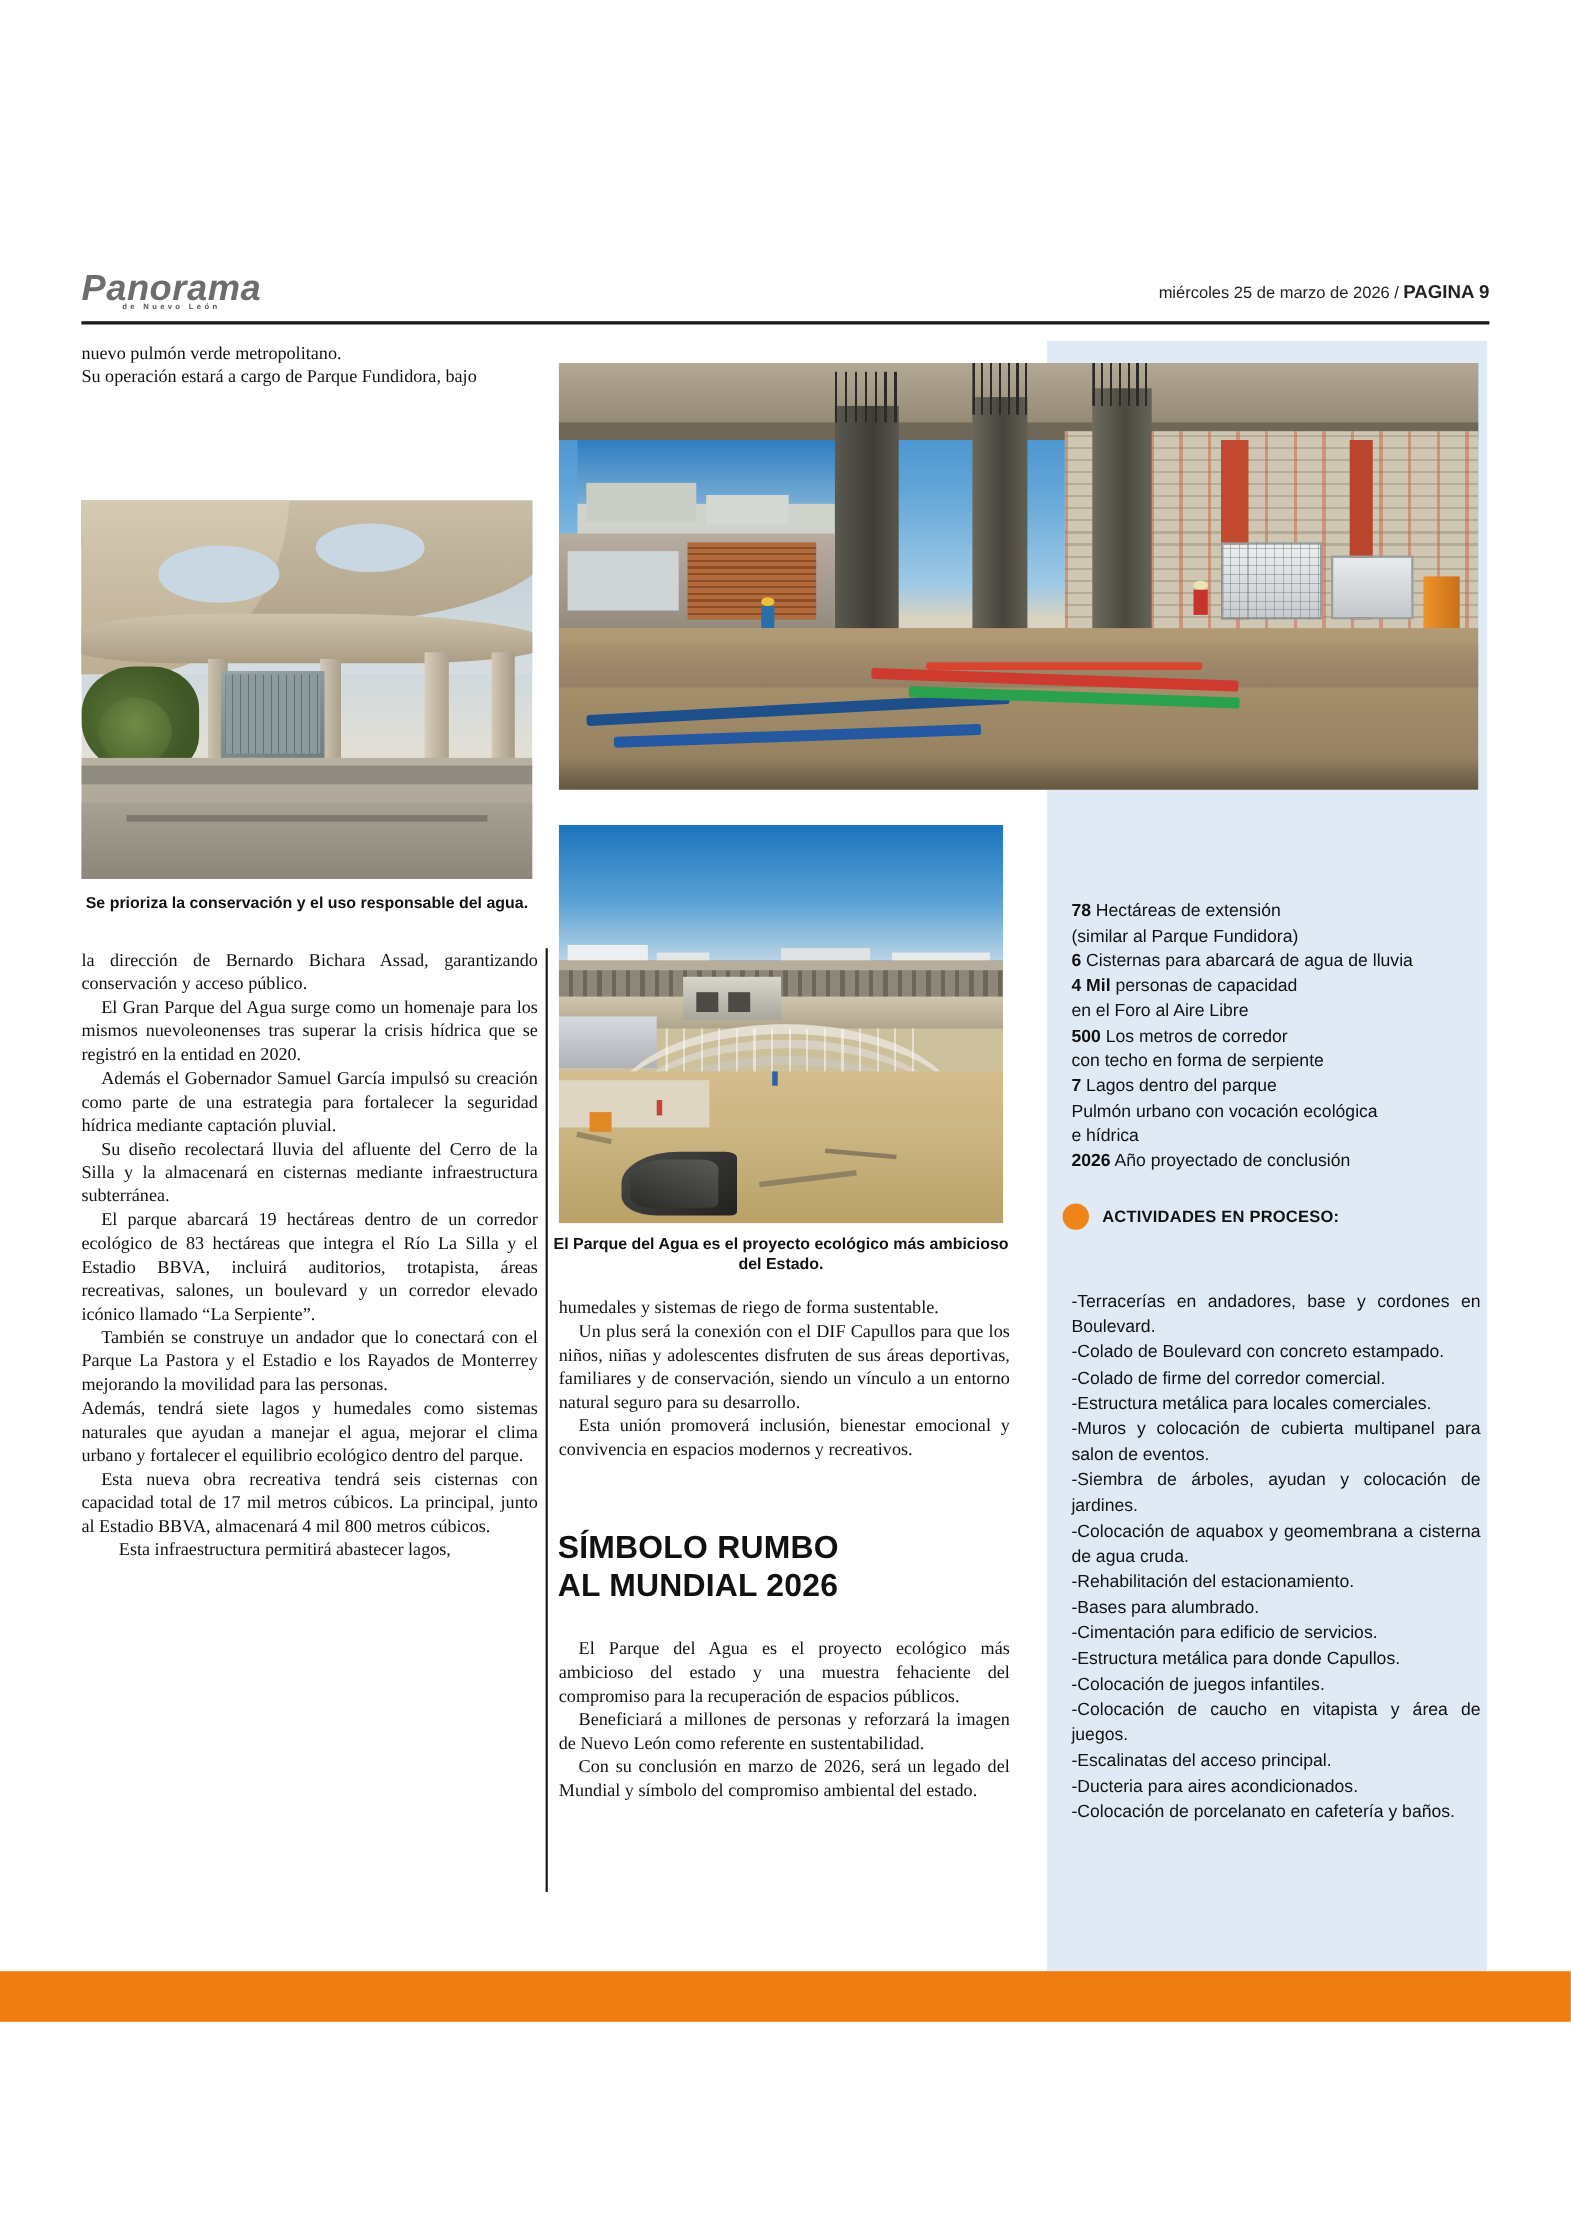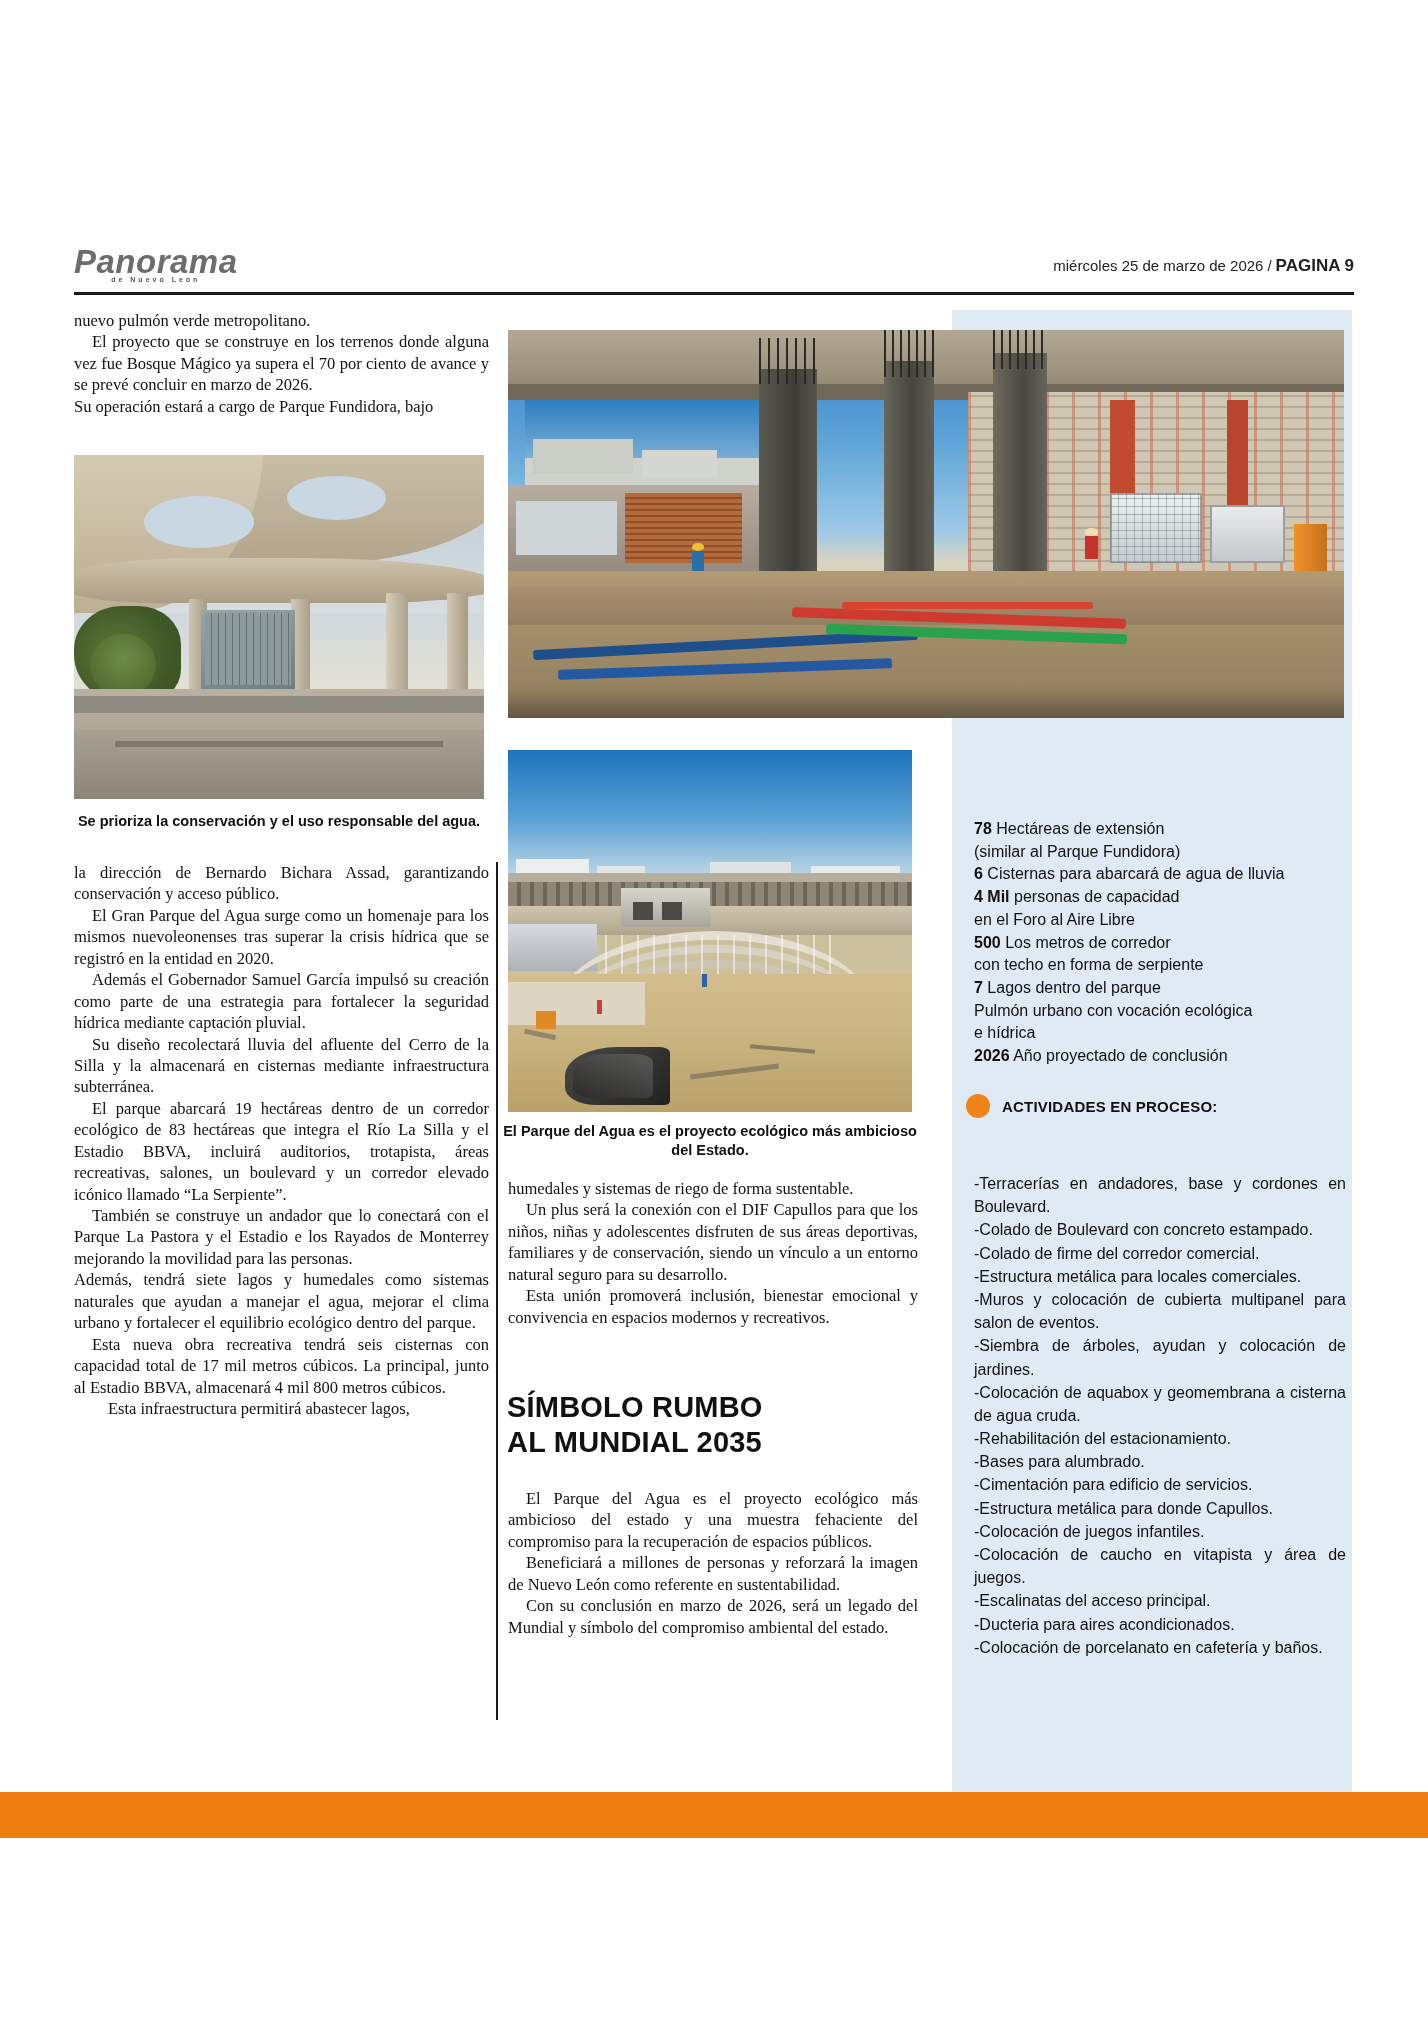--- a/index.html
+++ b/index.html
@@ -161,21 +161,20 @@
       <div class="logo-sub">de Nuevo León</div>
     </div>
     <div id="header-right">
       <span>miércoles 25 de marzo de 2026</span><span class="sep">/</span><span class="pagina">PAGINA 9</span>
     </div>
   </div>
   <div id="rule"></div>
 
   <div id="col1" class="col">
     <p class="noind">nuevo pulmón verde metropolitano.</p>
-    <p>El proyecto que se construye en los terrenos donde alguna vez fue Bosque Mágico ya supera el 70 por ciento de avance y se prevé concluir en marzo de 2026.</p>
     <p class="noind">Su operación estará a cargo de Parque Fundidora, bajo</p>
   </div>
 
   <div class="photo" id="photo-left">
     <div class="sky-a"></div>
 
     <div class="blk" style="left:0;top:0;width:100%;height:46%;background:linear-gradient(#b9c9d4,#d7dde0);"></div>
 
     <div class="blk" style="left:-4%;top:-2%;width:110%;height:34%;background:linear-gradient(#cbbfa8,#b3a58c);border-bottom-left-radius:55% 90%;border-bottom-right-radius:45% 70%;"></div>
     <div class="blk" style="left:-2%;top:-2%;width:48%;height:48%;background:linear-gradient(#d6cbb4,#bdae94);border-bottom-right-radius:70% 100%;"></div>
@@ -318,21 +317,21 @@
   <div class="cap" id="cap-mid">El Parque del Agua es el proyecto ecológico más ambicioso del Estado.</div>
 
   <div id="col2" class="col">
     <p class="noind">humedales y sistemas de riego de forma sustentable.</p>
     <p>Un plus será la conexión con el DIF Capullos para que los niños, niñas y adolescentes disfruten de sus áreas deportivas, familiares y de conservación, siendo un vínculo a un entorno natural seguro para su desarrollo.</p>
     <p>Esta unión promoverá inclusión, bienestar emocional y convivencia en espacios modernos y recreativos.</p>
   </div>
 
   <div id="subhead">
     <div>SÍMBOLO RUMBO</div>
-    <div>AL MUNDIAL 2035</div>
+    <div>AL MUNDIAL 2026</div>
   </div>
 
   <div id="col2b" class="col">
     <p>El Parque del Agua es el proyecto ecológico más ambicioso del estado y una muestra fehaciente del compromiso para la recuperación de espacios públicos.</p>
     <p>Beneficiará a millones de personas y reforzará la imagen de Nuevo León como referente en sustentabilidad.</p>
     <p>Con su conclusión en marzo de 2026, será un legado del Mundial y símbolo del compromiso ambiental del estado.</p>
   </div>
 
   <div id="stats">
       <div class="row"><b>78</b><span> Hectáreas de extensión</span></div>

